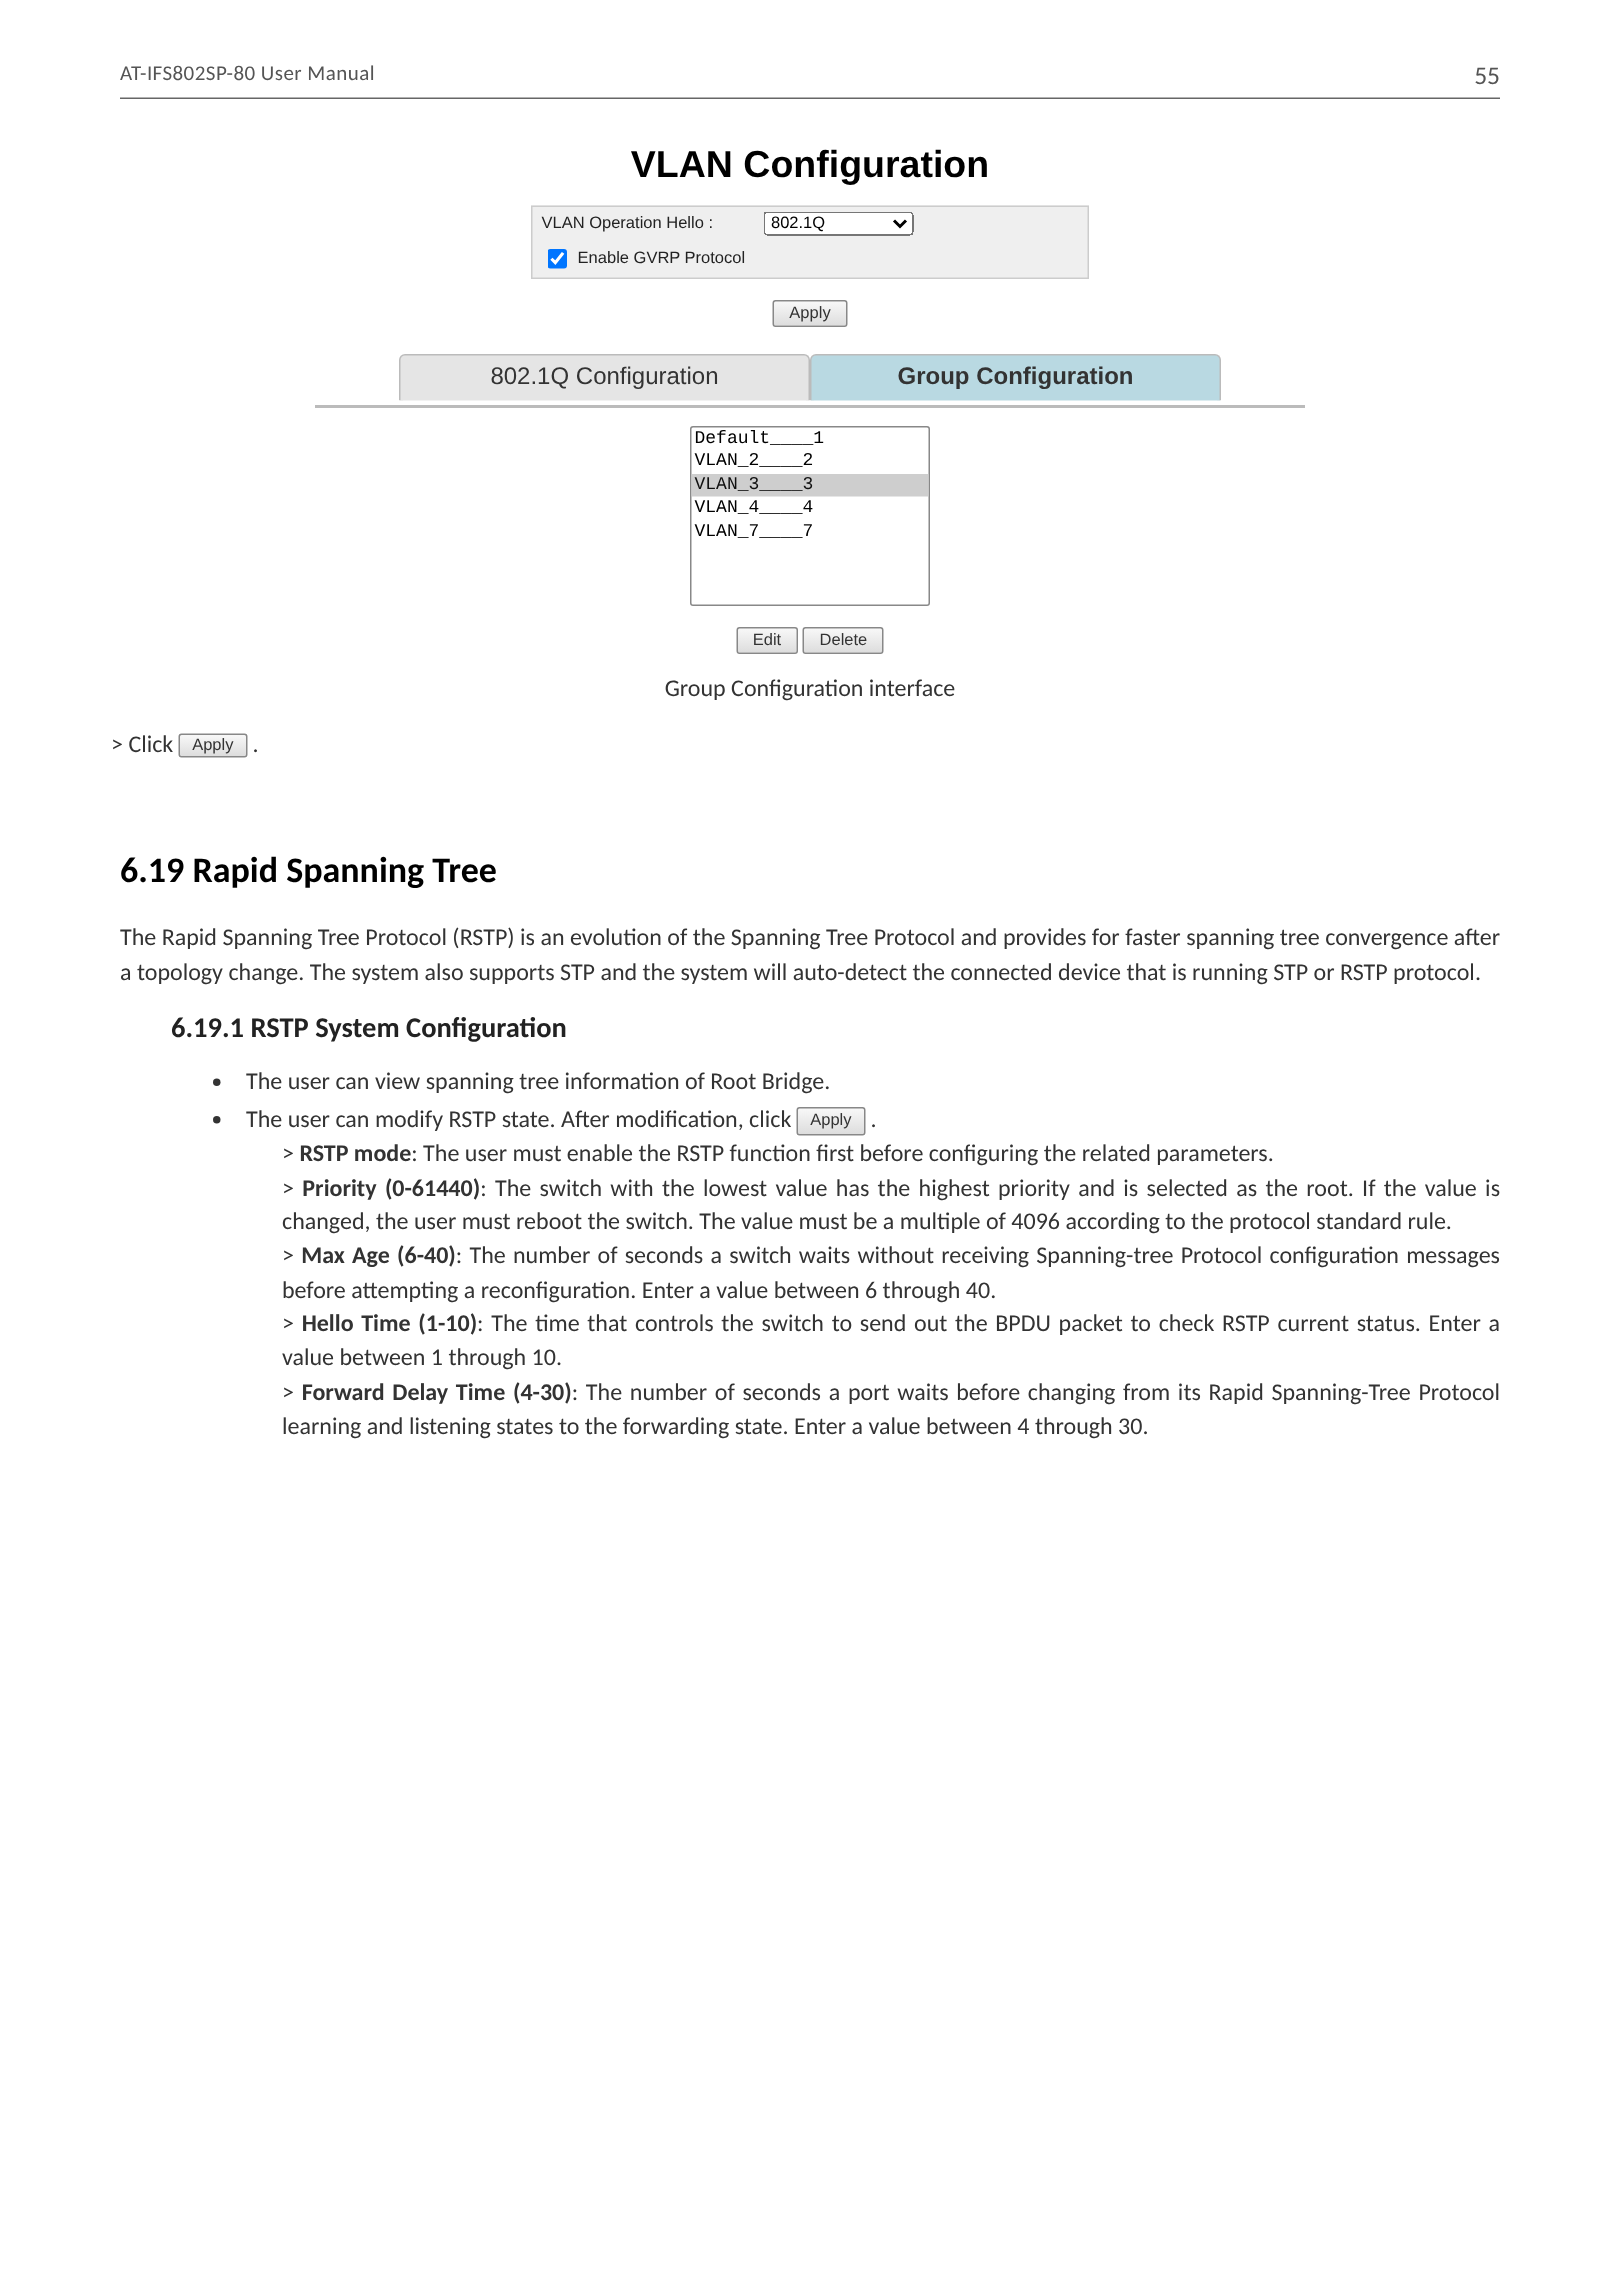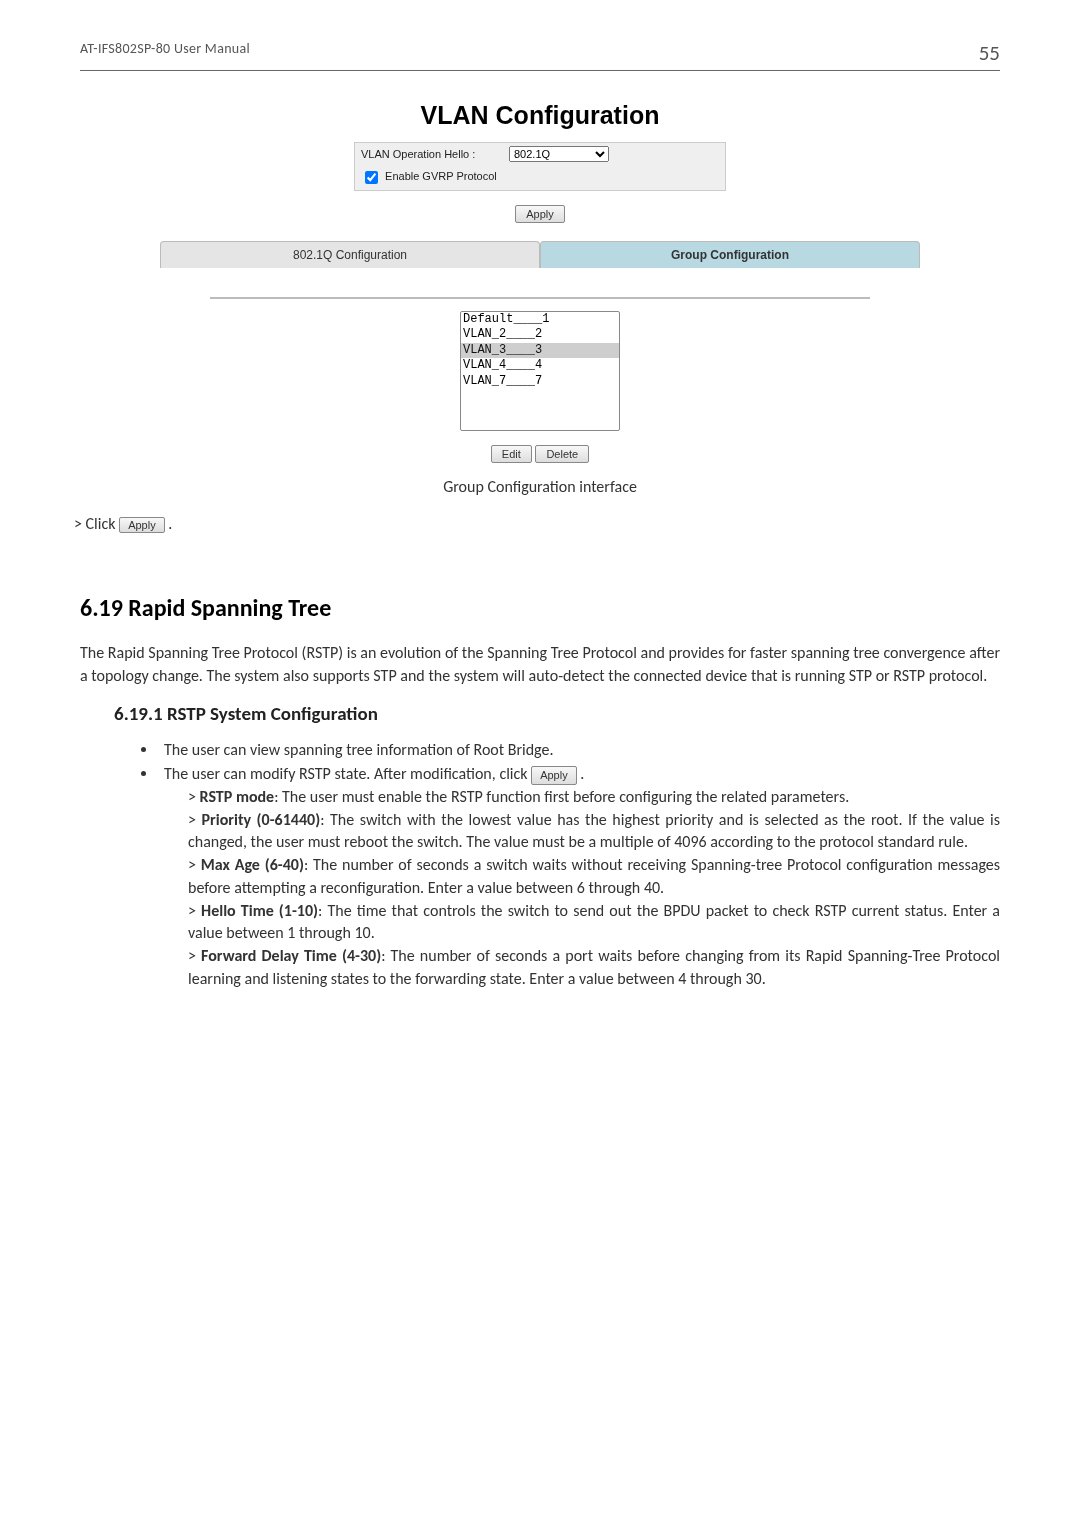--- a/index.html
+++ b/index.html
@@ -20,21 +20,21 @@
     border-bottom: 1px solid #666;
     padding-bottom: 4px;
     margin-bottom: 30px;
     font-size: 14px;
     color: #555;
   }
   .header-left {
     letter-spacing: 0.3px;
   }
   .header-right {
-    font-size: 21px;
+    font-size: 17px;
   }
 
   .screenshot-title {
     text-align: center;
     font-family: Arial, sans-serif;
     font-weight: bold;
     font-size: 25px;
     margin-bottom: 12px;
     color: #000;
   }
@@ -78,25 +78,25 @@
     font-family: Verdana, sans-serif;
     font-size: 11px;
     padding: 2px 10px;
     background: linear-gradient(#f8f8f8, #ddd);
     border: 1px solid #888;
     border-radius: 2px;
     cursor: pointer;
   }
 
   .tabs-wrap {
-    width: 760px;
-    margin: 0 auto 28px auto;
+    width: 548px;
+    margin: 0 auto 2px auto;
     display: flex;
     font-family: Verdana, sans-serif;
-    font-size: 12px;
+    font-size: 16px;
   }
   .tab {
     flex: 1;
     text-align: center;
     padding: 6px 0;
     background: #dcdcdc;
     border-top-left-radius: 4px;
     border-top-right-radius: 4px;
     cursor: pointer;
     border: 1px solid #bbb;

